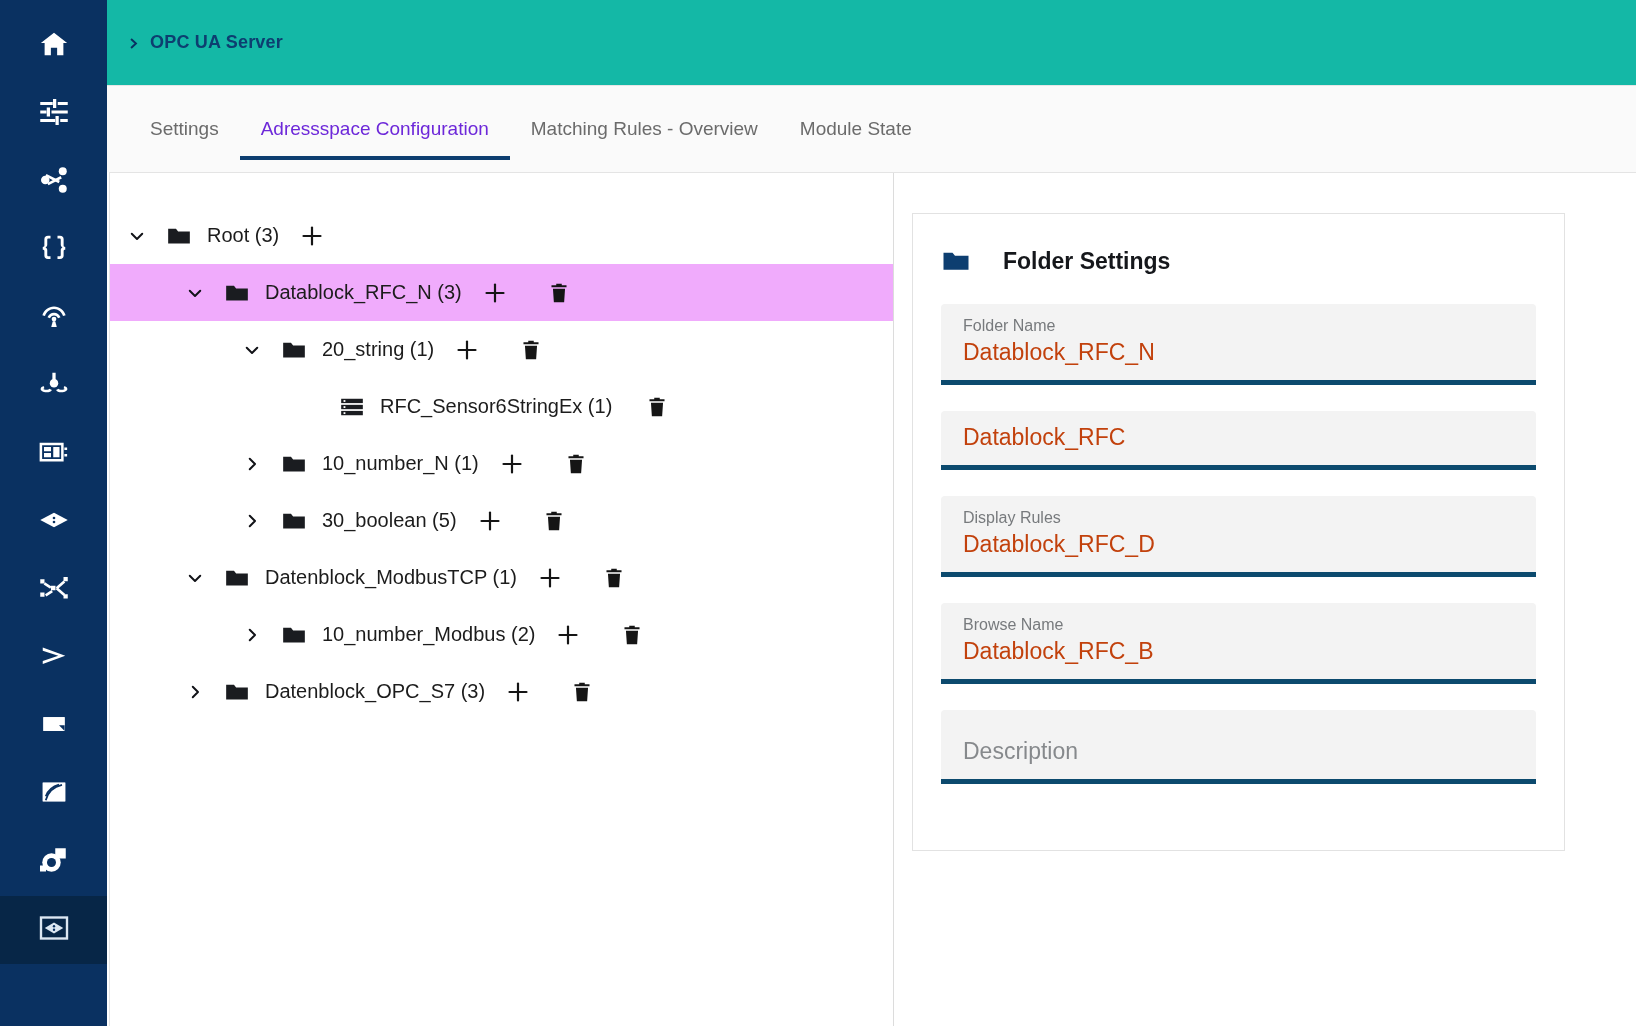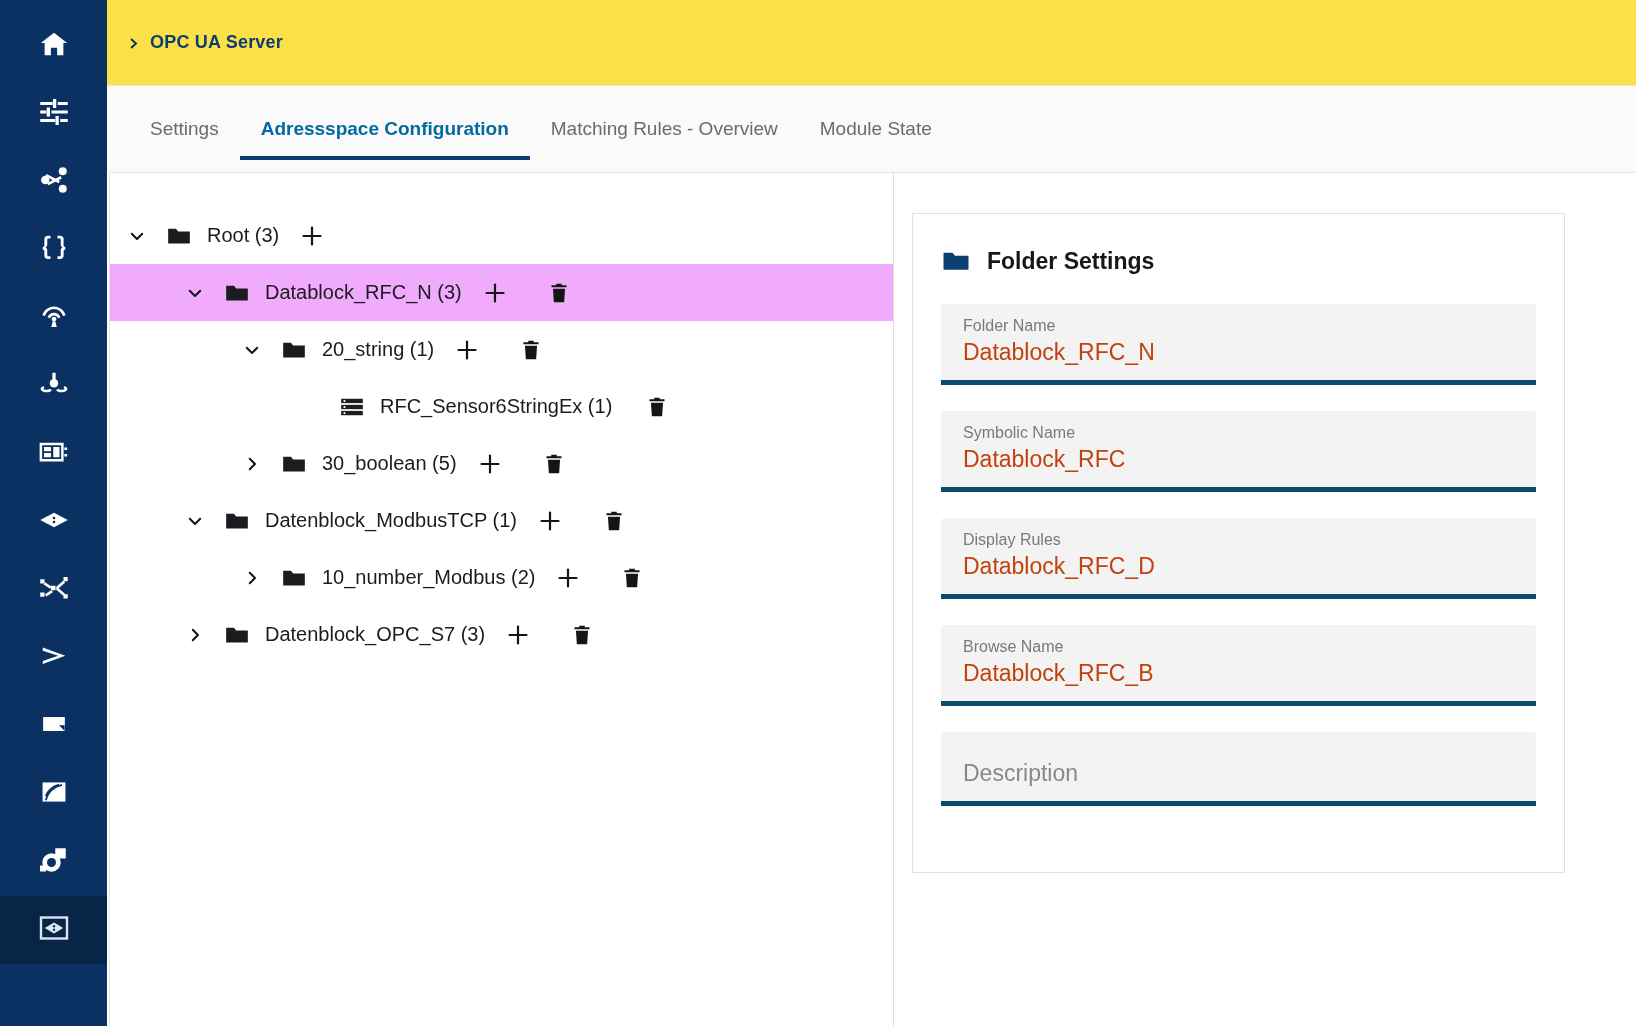--- a/index.html
+++ b/index.html
@@ -27,21 +27,21 @@
   }
   .rail-item.active { background: #072647; }
   .rail-item svg { width: 30px; height: 30px; fill: #ffffff; }
   .rail-item.active svg { fill: #dce7f2; }
 
   
   .main { flex: 1 1 auto; height: 1026px; display: flex; flex-direction: column; background:#fff; }
 
   .topbar {
     height: 86px; flex: 0 0 86px;
-    background: #fde047;
+    background: #14b8a6;
     border-bottom: 1px solid #e6e6e6;
     display: flex; align-items: center;
     padding-left: 20px;
   }
   .crumb { display: flex; align-items: center; gap: 10px; cursor: pointer; }
   .crumb .chev { width: 13px; height: 13px; display:block; }
   .crumb .chev svg { width: 13px; height: 13px; stroke: #0a3161; stroke-width: 2.4; fill: none; }
   .crumb-text {
     font-size: 18px; font-weight: bold; color: #0d3e70; letter-spacing: .2px;
   }
@@ -54,21 +54,21 @@
     position: relative;
   }
   .tab {
     height: 86px;
     display: flex; align-items: center;
     padding: 0 21px;
     font-size: 19px; color: #6b6b6b;
     cursor: pointer;
     position: relative;
   }
-  .tab.active { color: #0369a1; font-weight: bold; }
+  .tab.active { color: #6d28d9; font-weight: normal; }
   .tab.active::after {
     content: ""; position: absolute;
     left: 0; right: 0; bottom: 12px;
     height: 4px; background: #0d3e70;
   }
 
   .content {
     flex: 1 1 auto;
     margin: 0 0 0 2px;
     border: 1px solid #e4e4e4;
@@ -116,21 +116,21 @@
   .row-btn.trash svg { width: 22px; height: 22px; fill: #151515; }
 
   
   .settings-pane { flex: 1 1 auto; padding: 40px 22px 0 18px; }
   .card {
     border: 1px solid #e2e2e2;
     background: #fff;
     padding: 32px 28px 40px 28px;
     width: 653px;
   }
-  .card-head { display: flex; align-items: center; gap: 16px; margin-bottom: 28px; }
+  .card-head { display: flex; align-items: center; gap: 32px; margin-bottom: 28px; }
   .card-head .folder svg { width: 30px; height: 30px; fill: #0d3e70; display:block; }
   .card-title { font-size: 23px; font-weight: bold; color: #15171b; }
 
   .field {
     background: #f3f3f3;
     border-bottom: 5px solid #0c4a6e;
     border-radius: 4px 4px 0 0;
     padding: 13px 22px 12px 22px;
     margin-bottom: 26px;
     cursor: text;
@@ -419,20 +419,44 @@
             </svg>
           </span>
           <span class="node-label">RFC_Sensor6StringEx (1)</span>
           <span class="row-btn trash">
             <svg viewBox="0 0 24 24">
                 <path d="M9 2h6v1.6h5.2v2.2H3.8V3.6H9zM5.4 7.4h13.2L17.6 22H6.4z"></path>
               </svg>
           </span>
         </div>
 
+        <div class="tree-row" style="padding-left:127px">
+          <span class="twisty">
+            <svg viewBox="0 0 24 24">
+                <polyline points="9,5 16,12 9,19"></polyline>
+              </svg>
+          </span>
+          <span class="node-icon">
+            <svg viewBox="0 0 24 24">
+                <path d="M2 5.4h7.2l2 2.4H22v11.2H2z"></path>
+              </svg>
+          </span>
+          <span class="node-label">10_number_N (1)</span>
+          <span class="row-btn plus">
+            <svg viewBox="0 0 24 24">
+                <line x1="12" y1="3.5" x2="12" y2="20.5"></line>
+                <line x1="3.5" y1="12" x2="20.5" y2="12"></line>
+              </svg>
+          </span>
+          <span class="row-btn trash">
+            <svg viewBox="0 0 24 24">
+                <path d="M9 2h6v1.6h5.2v2.2H3.8V3.6H9zM5.4 7.4h13.2L17.6 22H6.4z"></path>
+              </svg>
+          </span>
+        </div>
 
         <div class="tree-row" style="padding-left:127px">
           <span class="twisty">
             <svg viewBox="0 0 24 24">
                 <polyline points="9,5 16,12 9,19"></polyline>
               </svg>
           </span>
           <span class="node-icon">
             <svg viewBox="0 0 24 24">
                 <path d="M2 5.4h7.2l2 2.4H22v11.2H2z"></path>
@@ -540,21 +564,20 @@
             </span>
             <span class="card-title">Folder Settings</span>
           </div>
 
           <div class="field">
             <div class="field-label">Folder Name</div>
             <div class="field-value">Datablock_RFC_N</div>
           </div>
 
           <div class="field">
-            <div class="field-label">Symbolic Name</div>
             <div class="field-value">Datablock_RFC</div>
           </div>
 
           <div class="field">
             <div class="field-label">Display Rules</div>
             <div class="field-value">Datablock_RFC_D</div>
           </div>
 
           <div class="field">
             <div class="field-label">Browse Name</div>

